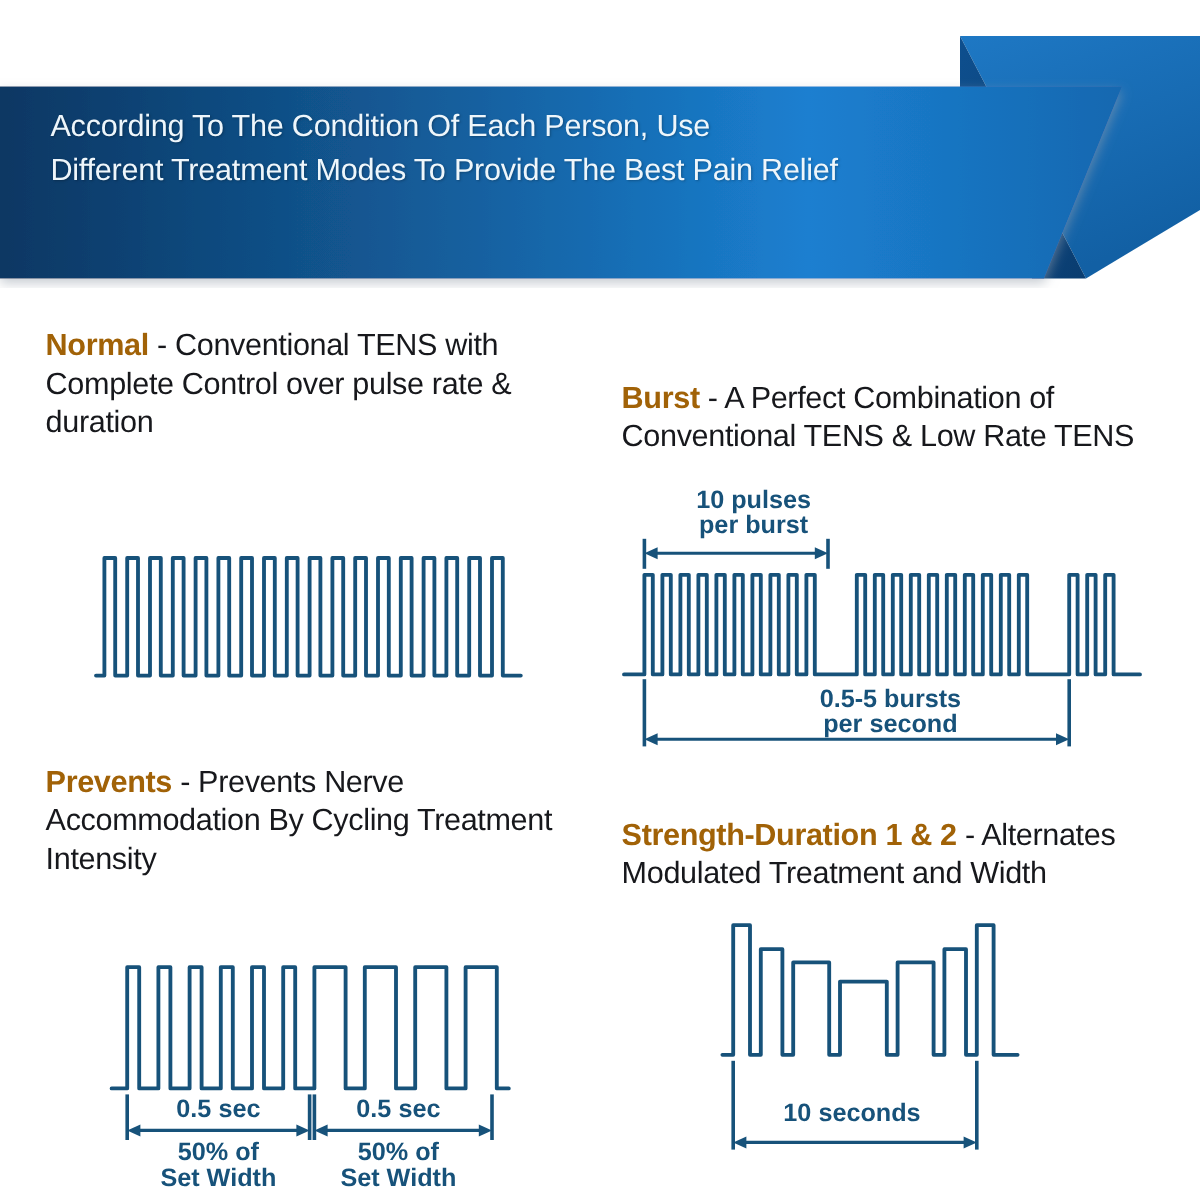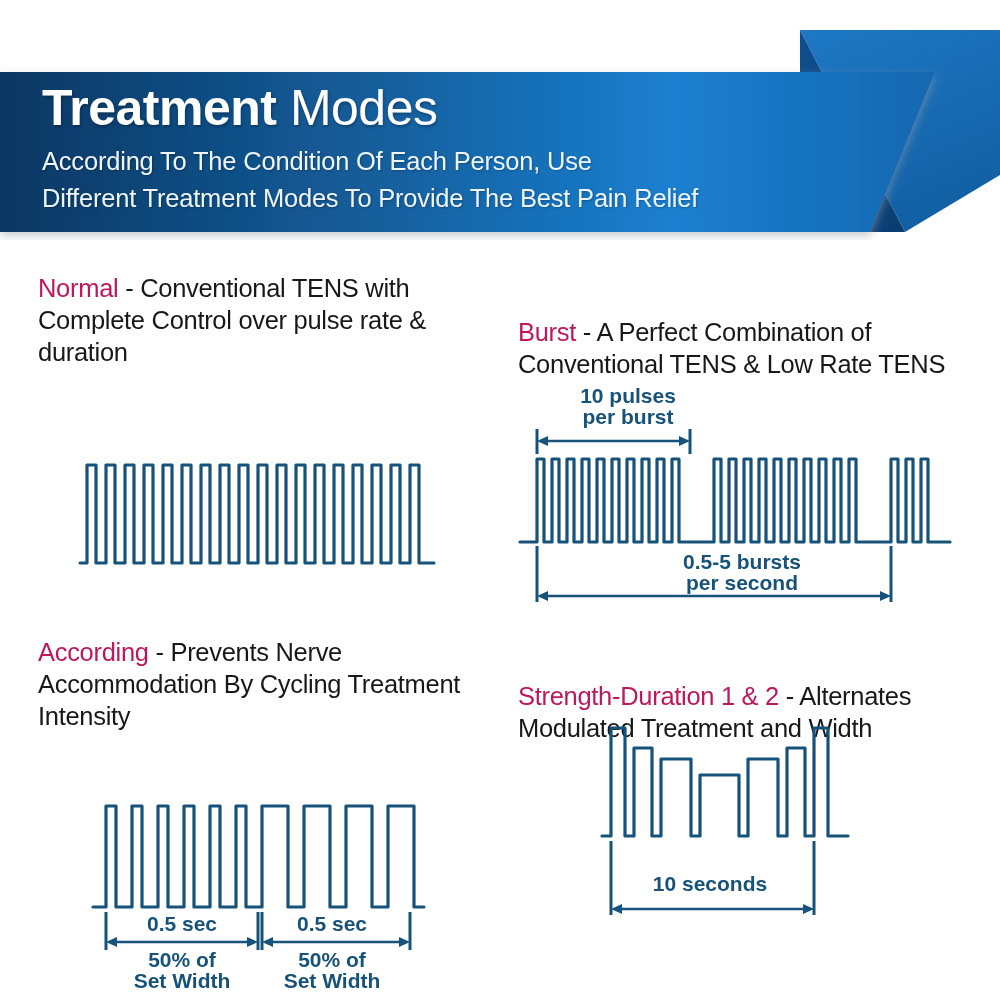--- a/index.html
+++ b/index.html
@@ -62,22 +62,22 @@
   .mode-row-b { top: 636px; }
 
   .mode-desc {
     font-size: 25.5px;
     line-height: 32px;
     color: #17181c;
     letter-spacing: -0.3px;
     margin: 0;
   }
   .mode-name {
-    font-weight: normal;
-    color: #be185d;
+    font-weight: bold;
+    color: #a16207;
   }
 
   
   .wave-block { position: absolute; }
   .wave-svg { display: block; overflow: visible; }
 
   .wf-line {
     fill: none;
     stroke: #17527a;
     stroke-width: 3.2;
@@ -132,23 +132,20 @@
       <polygon points="800,30 1000,30 1000,175 905,232" fill="url(#flagGrad)"></polygon>
       <polygon points="800,30 905,232 860,232 800,72" fill="url(#foldGrad)"></polygon>
     </g>
 
     <g filter="url(#bShadow)">
       <polygon points="0,72 935,72 870,232 0,232" fill="url(#bannerGrad)"></polygon>
     </g>
   </svg>
 
   <div class="banner-text">
-    <div class="banner-title">
-      <span class="t-bold">Treatment</span><span> </span><span class="t-light">Modes</span>
-    </div>
     <div class="banner-sub">According To The Condition Of Each Person, Use</div>
     <div class="banner-sub" style="margin-top:2px;">Different Treatment Modes To Provide The Best Pain Relief</div>
   </div>
 </div>
 
 <div class="mode mode-col-l mode-row-t">
   <p class="mode-desc">
     <span class="mode-name">Normal</span><span> - </span><span>Conventional TENS with Complete Control over pulse rate &amp; duration</span>
   </p>
 </div>
@@ -177,21 +174,21 @@
          L 396,123"></path>
   </svg>
 </div>
 
 <div class="mode mode-col-r mode-row-t">
   <p class="mode-desc">
     <span class="mode-name">Burst</span><span> - </span><span>A Perfect Combination of Conventional TENS &amp; Low Rate TENS</span>
   </p>
 </div>
 
-<div class="wave-block" style="left:510px; top:384px;text-align:right;">
+<div class="wave-block" style="left:510px; top:404px;text-align:right;">
   <svg class="wave-svg" width="480" height="230" viewBox="0 0 480 230">
 
     <text class="dim-label" x="118" y="19">10 pulses</text>
     <text class="dim-label" x="118" y="40">per burst</text>
 
     <g>
       <line class="dim-tick" x1="27" y1="45" x2="27" y2="70"></line>
       <line class="dim-tick" x1="180" y1="45" x2="180" y2="70"></line>
       <line class="dim-line" x1="32" y1="57" x2="174" y2="57"></line>
       <polygon class="dim-arrow" points="27,57 38,52 38,62"></polygon>
@@ -234,21 +231,21 @@
       <line class="dim-tick" x1="381" y1="162" x2="381" y2="218"></line>
       <line class="dim-line" x1="32" y1="212" x2="375" y2="212"></line>
       <polygon class="dim-arrow" points="27,212 38,207 38,217"></polygon>
       <polygon class="dim-arrow" points="381,212 370,207 370,217"></polygon>
     </g>
   </svg>
 </div>
 
 <div class="mode mode-col-l mode-row-b">
   <p class="mode-desc">
-    <span class="mode-name">According</span><span> - </span><span>Prevents Nerve Accommodation By Cycling Treatment Intensity</span>
+    <span class="mode-name">Prevents</span><span> - </span><span>Prevents Nerve Accommodation By Cycling Treatment Intensity</span>
   </p>
 </div>
 
 <div class="wave-block" style="left:88px; top:794px;">
   <svg class="wave-svg" width="340" height="220" viewBox="0 0 340 220">
 
     <path class="wf-line" d="M 5,113
          L 18,113 L 18,12 L 28,12 L 28,113
          L 44,113 L 44,12 L 54,12 L 54,113
          L 70,113 L 70,12 L 80,12 L 80,113
@@ -285,21 +282,21 @@
     <text class="dim-label" x="244" y="194">Set Width</text>
   </svg>
 </div>
 
 <div class="mode mode-col-r mode-row-b">
   <p class="mode-desc">
     <span class="mode-name">Strength-Duration 1 &amp; 2</span><span> - </span><span>Alternates Modulated Treatment and Width</span>
   </p>
 </div>
 
-<div class="wave-block" style="left:598px; top:715px;">
+<div class="wave-block" style="left:598px; top:758px;">
   <svg class="wave-svg" width="330" height="220" viewBox="0 0 330 220">
 
     <path class="wf-line" d="M 4,121
          L 13,121 L 13,13 L 27,13 L 27,121
          L 36,121 L 36,33 L 54,33 L 54,121
          L 63,121 L 63,44 L 93,44 L 93,121
          L 102,121 L 102,60 L 141,60 L 141,121
          L 150,121 L 150,44 L 180,44 L 180,121
          L 189,121 L 189,33 L 207,33 L 207,121
          L 216,121 L 216,13 L 230,13 L 230,121

